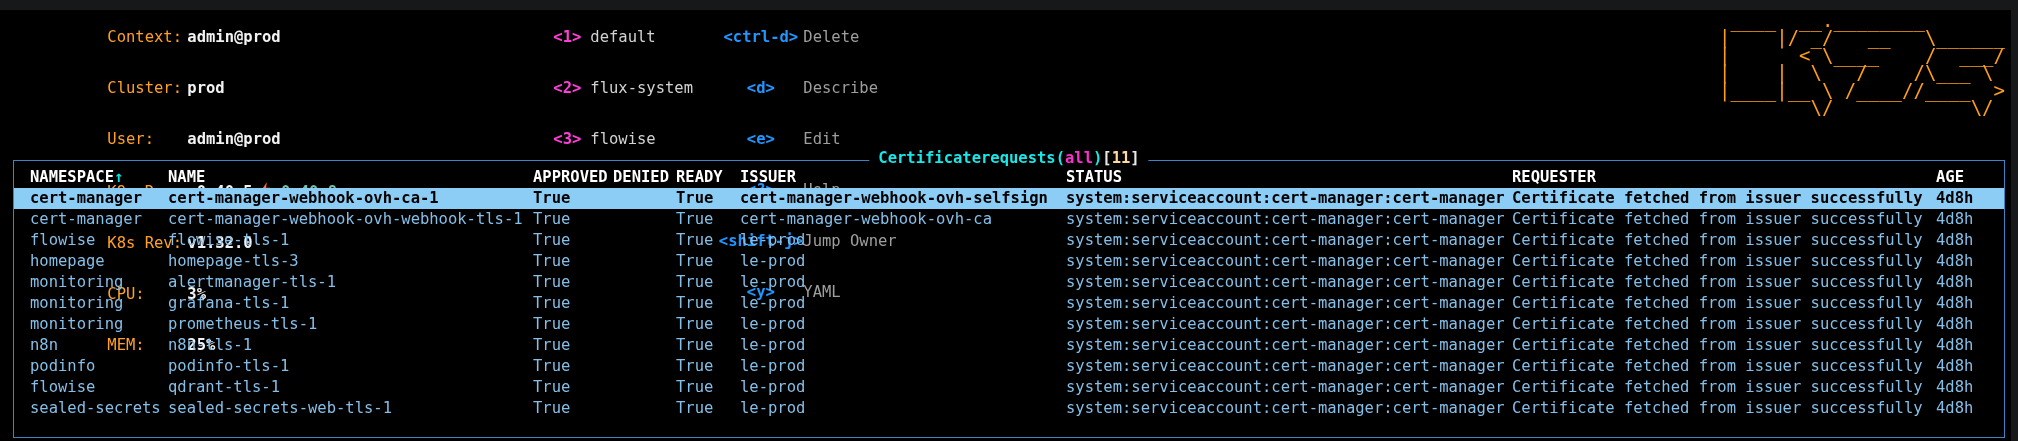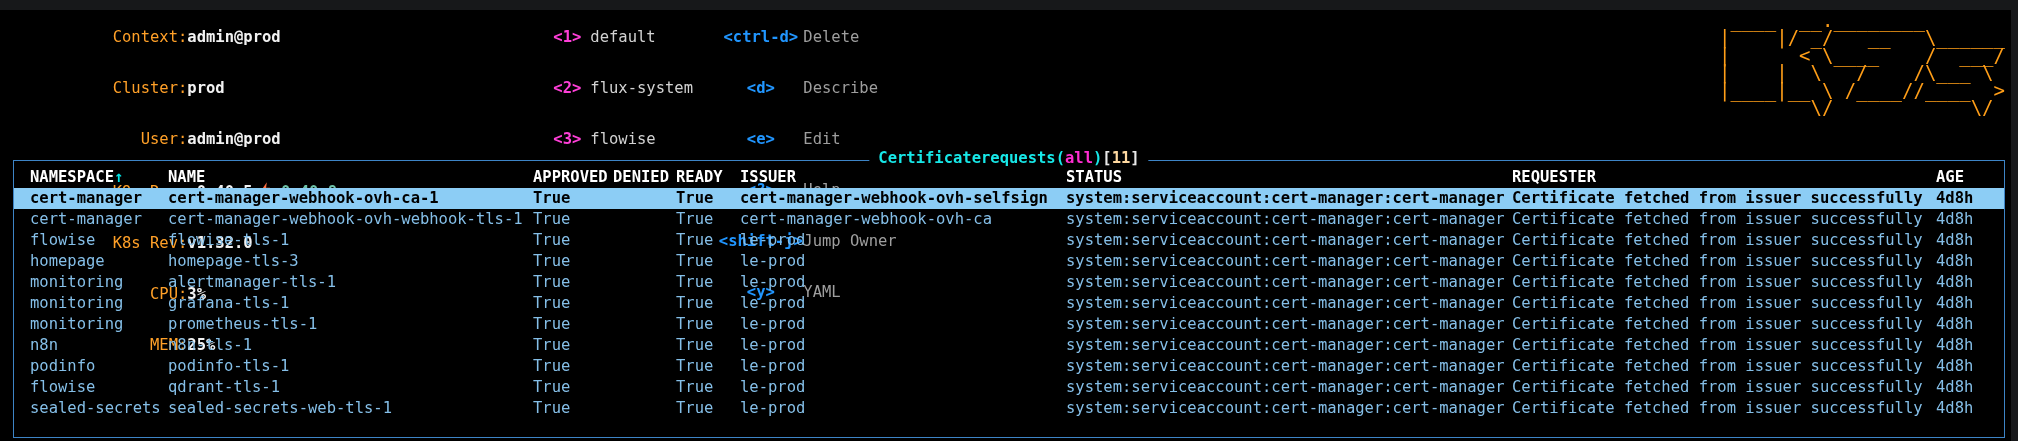--- a/index.html
+++ b/index.html
@@ -9,21 +9,21 @@
     background:#17181a;
     font-family:"DejaVu Sans Mono", monospace;
     font-size:15.5px; color:#e0e0e0;
   }
   .terminal { position:absolute; left:0; top:10px; right:7px; bottom:0; background:#000; }
 
   
   .header-area { position:absolute; top:2px; left:0; right:0; height:150px; }
   .info-block { position:absolute; left:14px; top:0; }
   .info-row { line-height:17px; white-space:pre; }
-  .info-label { color:#ffa028; display:inline-block; width:80px;text-align:right; }
+  .info-label { color:#ffa028; display:inline-block; width:80px; }
   .info-value { color:#f2f2f2; font-weight:bold; }
   .bolt { display:inline-block; margin:0 2px 0 8px; }
   .upgrade { color:#6ec2a8; font-weight:bold; }
 
   .ns-block { position:absolute; left:460px; top:0; }
   .ns-item { line-height:17px; white-space:pre; }
   .ns-key { color:#ff3fd8; font-weight:bold; display:inline-block; width:37px; }
   .ns-name { color:#d2d2d2; }
 
   .cmd-block { position:absolute; left:625px; top:0; }

